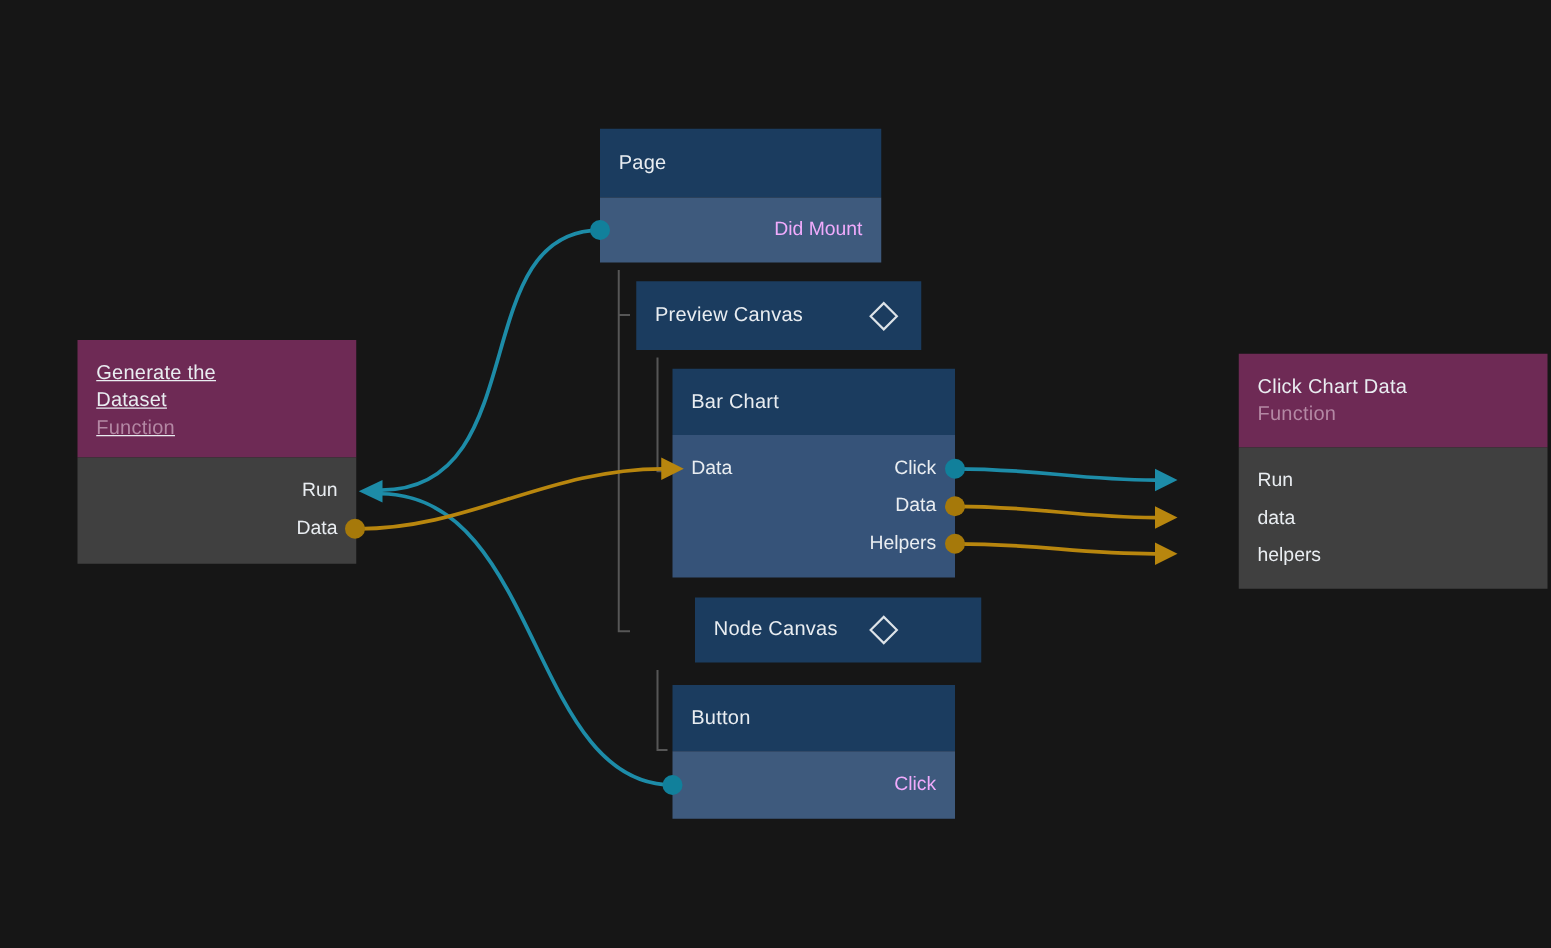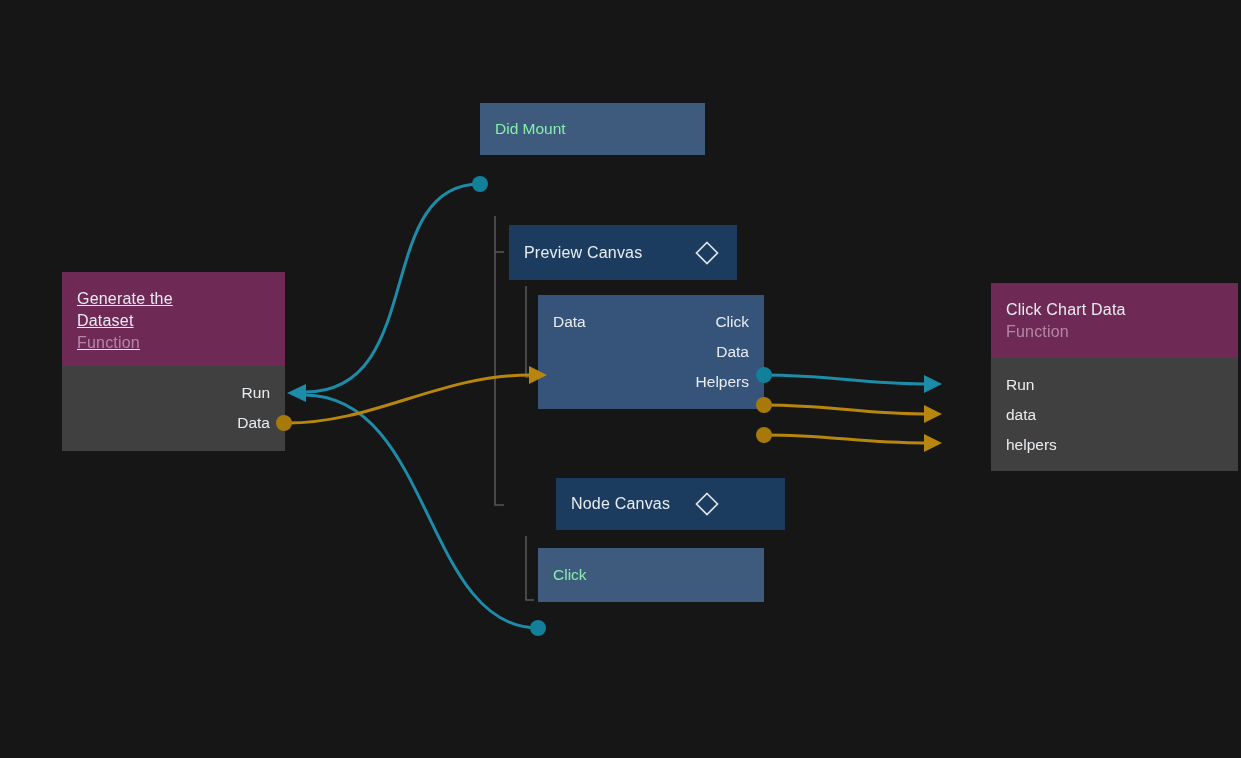--- a/index.html
+++ b/index.html
@@ -22,21 +22,21 @@
     display: flex; align-items: center;
     padding: 0 15px; color: #e9edf1; font-size: 16px; font-weight: 500;
     letter-spacing: .2px;
   }
   .hdr.stacked { flex-direction: column; align-items: flex-start; justify-content: center; }
   .hdr .title { line-height: 22px; }
   .subtitle { color: #b488a4; font-size: 16px; font-weight: 400; line-height: 21px; }
 
   .event-row {
     display: flex; align-items: center; padding: 0 15px;
-    color: #86efac; font-size: 15.5px; font-weight: 400;
+    color: #f0abfc; font-size: 15.5px; font-weight: 400; justify-content: flex-end;
   }
 
   .ports { padding-top: 12px; }
   .port-row {
     height: 30px; display: flex; align-items: center;
     padding: 0 15px; color: #e9edf1; font-size: 15.5px; font-weight: 400;
   }
   .port-row .left  { margin-right: auto; }
   .port-row .right { margin-left: auto; }
 
@@ -58,32 +58,38 @@
       <div class="port-row">
         <span class="right">Run</span>
       </div>
       <div class="port-row">
         <span class="right">Data</span>
       </div>
     </div>
   </div>
 
   <div class="node" style="left:480px; top:103px; width:225px;">
+    <div class="hdr hdr-blue" style="height:55px;">
+      <span class="title">Page</span>
+    </div>
     <div class="event-row row-blue" style="height:52px;">
       <span>Did Mount</span>
     </div>
   </div>
 
   <div class="node" style="left:509px; top:225px; width:228px;">
     <div class="hdr hdr-blue spread" style="height:55px;">
       <span class="title">Preview Canvas</span>
     </div>
   </div>
 
   <div class="node" style="left:538px; top:295px; width:226px;">
+    <div class="hdr hdr-blue" style="height:53px;">
+      <span class="title">Bar Chart</span>
+    </div>
     <div class="body-blue ports" style="height:114px;">
       <div class="port-row">
         <span class="left">Data</span>
         <span class="right">Click</span>
       </div>
       <div class="port-row">
         <span class="right">Data</span>
       </div>
       <div class="port-row">
         <span class="right">Helpers</span>
@@ -91,20 +97,23 @@
     </div>
   </div>
 
   <div class="node" style="left:508px; top:478px; width:229px;margin-left:48px;">
     <div class="hdr hdr-blue spread" style="height:52px;">
       <span class="title">Node Canvas</span>
     </div>
   </div>
 
   <div class="node" style="left:538px; top:548px; width:226px;">
+    <div class="hdr hdr-blue" style="height:53px;">
+      <span class="title">Button</span>
+    </div>
     <div class="event-row row-blue" style="height:54px;">
       <span>Click</span>
     </div>
   </div>
 
   <div class="node" style="left:991px; top:283px; width:247px;">
     <div class="hdr hdr-purple stacked" style="height:75px;">
       <div class="title">Click Chart Data</div>
       <div class="subtitle">Function</div>
     </div>

